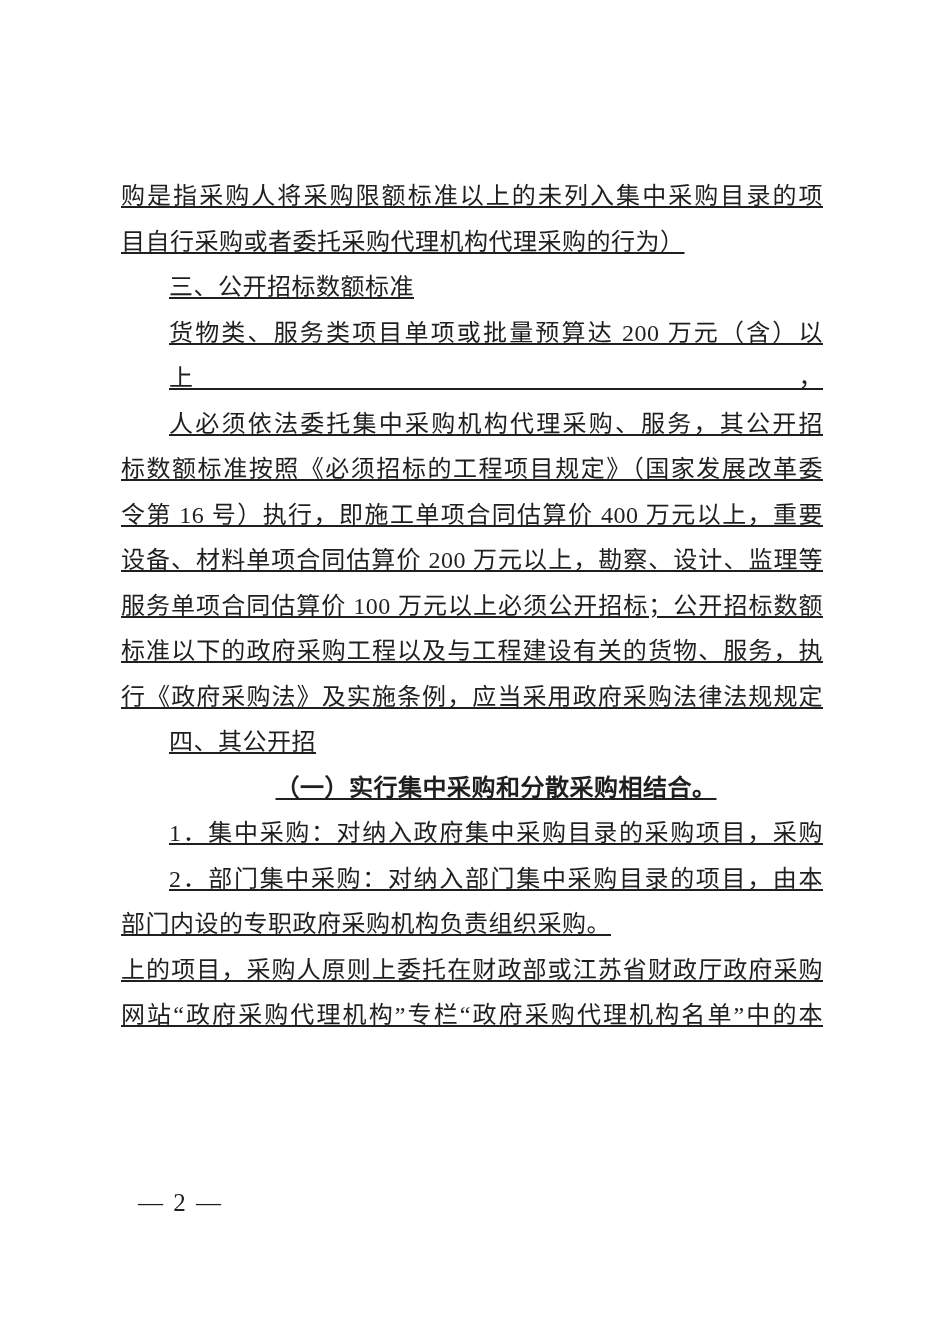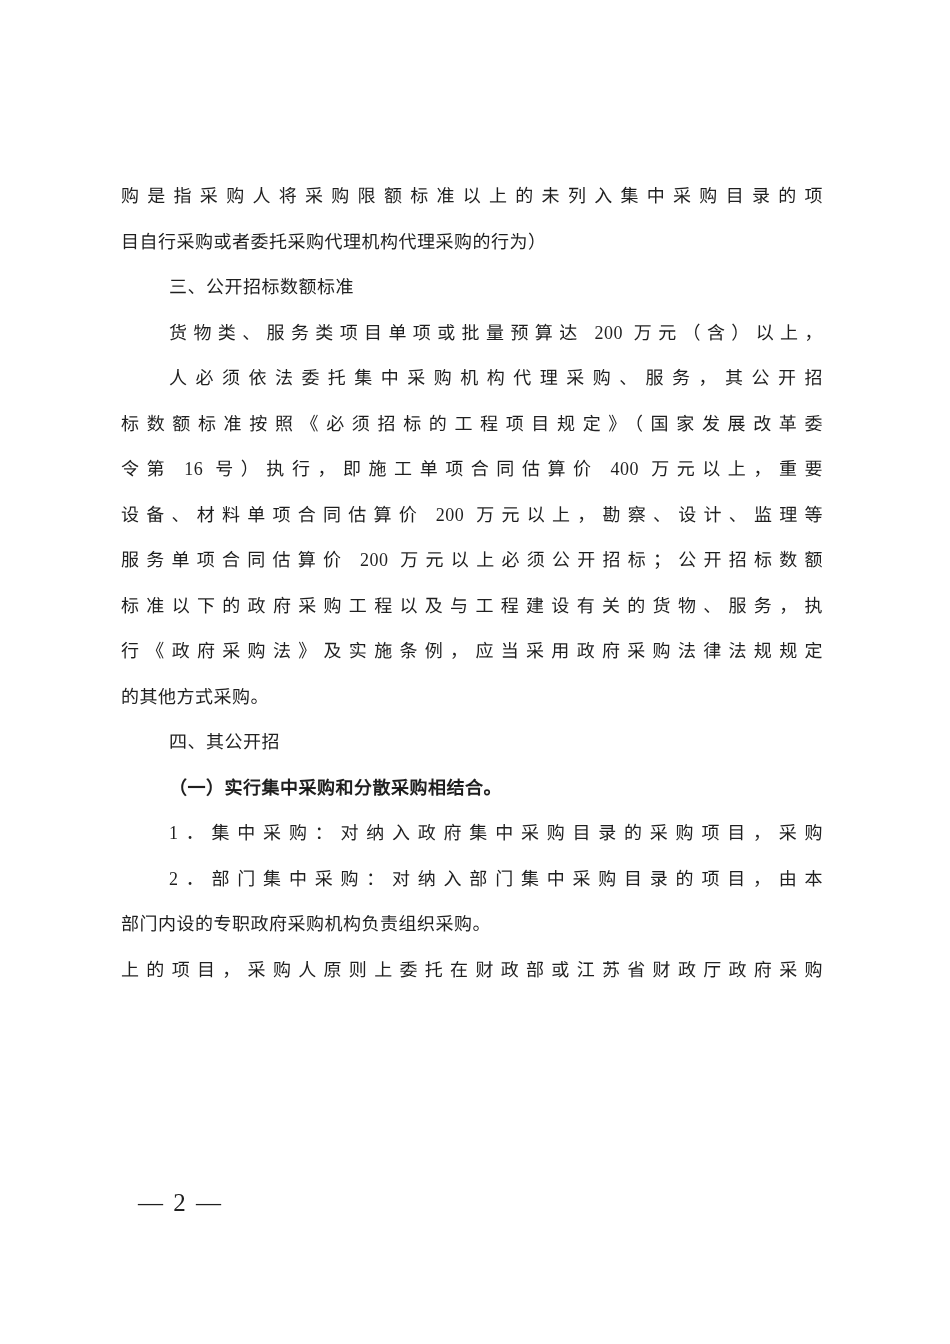--- a/index.html
+++ b/index.html
@@ -14,40 +14,42 @@
     background: #ffffff;
     overflow: hidden;
     font-family: "Liberation Serif", "DejaVu Serif", serif;
     color: #1f1f1f;
   }
   .body-text {
     position: absolute;
     left: 121px;
     top: 174px;
     width: 702px;
-    font-size: 18px;
+    font-size: 24px;
     line-height: 45.5px;
     font-weight: 400;
     letter-spacing: 0.5px;
+    text-decoration: underline;
   }
   .ln {
     min-height: 45.5px;
     text-align: left;
   }
   
   .ln.full {
     text-align: justify;
     text-align-last: justify;
   }
   
   .ln.ind {
     padding-left: 48px;
   }
   .ln.bold {
     font-weight: 700;
+    text-align: center;
   }
   .page-footer {
     position: absolute;
     left: 138px;
     top: 1189px;
     font-size: 25px;
     line-height: 28px;
     letter-spacing: 2px;
     color: #1f1f1f;
   }
@@ -59,27 +61,27 @@
 
   <div class="body-text">
     <div class="ln full">购是指采购人将采购限额标准以上的未列入集中采购目录的项</div>
     <div class="ln">目自行采购或者委托采购代理机构代理采购的行为）</div>
     <div class="ln ind">三、公开招标数额标准</div>
     <div class="ln ind full">货物类、服务类项目单项或批量预算达 200 万元（含）以上，</div>
     <div class="ln ind full">人必须依法委托集中采购机构代理采购、服务，其公开招</div>
     <div class="ln full">标数额标准按照《必须招标的工程项目规定》（国家发展改革委</div>
     <div class="ln full">令第 16 号）执行，即施工单项合同估算价 400 万元以上，重要</div>
     <div class="ln full">设备、材料单项合同估算价 200 万元以上，勘察、设计、监理等</div>
-    <div class="ln full">服务单项合同估算价 200 万元以上必须公开招标；公开招标数额</div>
+    <div class="ln full">服务单项合同估算价 100 万元以上必须公开招标；公开招标数额</div>
     <div class="ln full">标准以下的政府采购工程以及与工程建设有关的货物、服务，执</div>
     <div class="ln full">行《政府采购法》及实施条例，应当采用政府采购法律法规规定</div>
-    <div class="ln">的其他方式采购。</div>
     <div class="ln ind">四、其公开招</div>
     <div class="ln ind bold">（一）实行集中采购和分散采购相结合。</div>
     <div class="ln ind full">1．集中采购：对纳入政府集中采购目录的采购项目，采购</div>
     <div class="ln ind full">2．部门集中采购：对纳入部门集中采购目录的项目，由本</div>
     <div class="ln">部门内设的专职政府采购机构负责组织采购。</div>
     <div class="ln full">上的项目，采购人原则上委托在财政部或江苏省财政厅政府采购</div>
+    <div class="ln full">网站“政府采购代理机构”专栏“政府采购代理机构名单”中的本</div>
   </div>
 
   <div class="page-footer">— 2 —</div>
 
 </div>
 
 </body></html>

